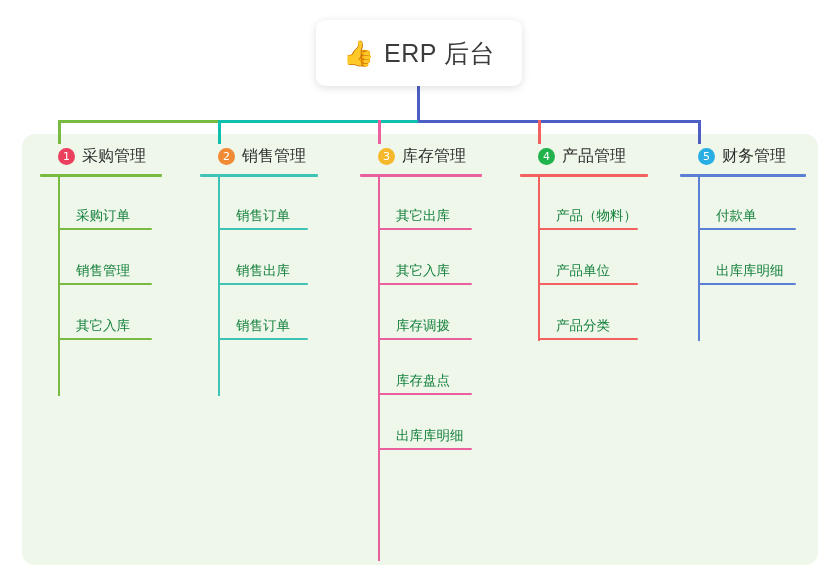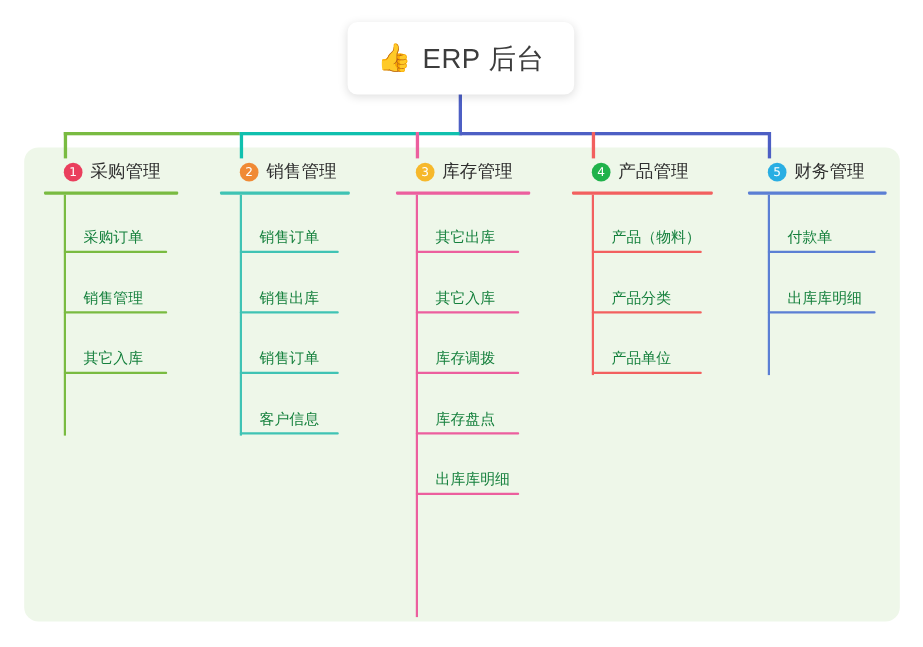--- a/index.html
+++ b/index.html
@@ -186,24 +186,20 @@
           <div class="item-rule" style="background: rgb(63, 195, 180); width: 90px;"></div>
         </div>
         <div class="item">
           <span class="item-label">销售出库</span>
           <div class="item-rule" style="background: rgb(63, 195, 180); width: 90px;"></div>
         </div>
         <div class="item">
           <span class="item-label">销售订单</span>
           <div class="item-rule" style="background: rgb(63, 195, 180); width: 90px;"></div>
         </div>
-        <div class="item">
-          <span class="item-label">客户信息</span>
-          <div class="item-rule" style="background: rgb(63, 195, 180); width: 90px;"></div>
-        </div>
       </div>
       <div class="spine" style="background: rgb(63, 195, 180); height: 219px;"></div>
     </div>
     <div class="column" style="left: 360px; width: 122px;">
       <div class="col-head">
         <span class="badge" style="background: rgb(246, 184, 43);">3</span>
         <span class="col-title">库存管理</span>
       </div>
       <div class="col-rule" style="background: rgb(236, 95, 158); width: 122px;"></div>
       <div class="items">
@@ -235,27 +231,27 @@
         <span class="badge" style="background: rgb(32, 178, 75);">4</span>
         <span class="col-title">产品管理</span>
       </div>
       <div class="col-rule" style="background: rgb(242, 96, 95); width: 128px;"></div>
       <div class="items">
         <div class="item">
           <span class="item-label">产品（物料）</span>
           <div class="item-rule" style="background: rgb(242, 96, 95); width: 100px;"></div>
         </div>
         <div class="item">
+          <span class="item-label">产品单位</span>
+          <div class="item-rule" style="background: rgb(242, 96, 95); width: 100px;"></div>
+        </div>
+        <div class="item">
           <span class="item-label">产品分类</span>
           <div class="item-rule" style="background: rgb(242, 96, 95); width: 100px;"></div>
         </div>
-        <div class="item">
-          <span class="item-label">产品单位</span>
-          <div class="item-rule" style="background: rgb(242, 96, 95); width: 100px;"></div>
-        </div>
       </div>
       <div class="spine" style="background: rgb(242, 96, 95); height: 164px;"></div>
     </div>
     <div class="column" style="left: 680px; width: 126px;">
       <div class="col-head">
         <span class="badge" style="background: rgb(41, 174, 227);">5</span>
         <span class="col-title">财务管理</span>
       </div>
       <div class="col-rule" style="background: rgb(91, 127, 212); width: 126px;"></div>
       <div class="items">

